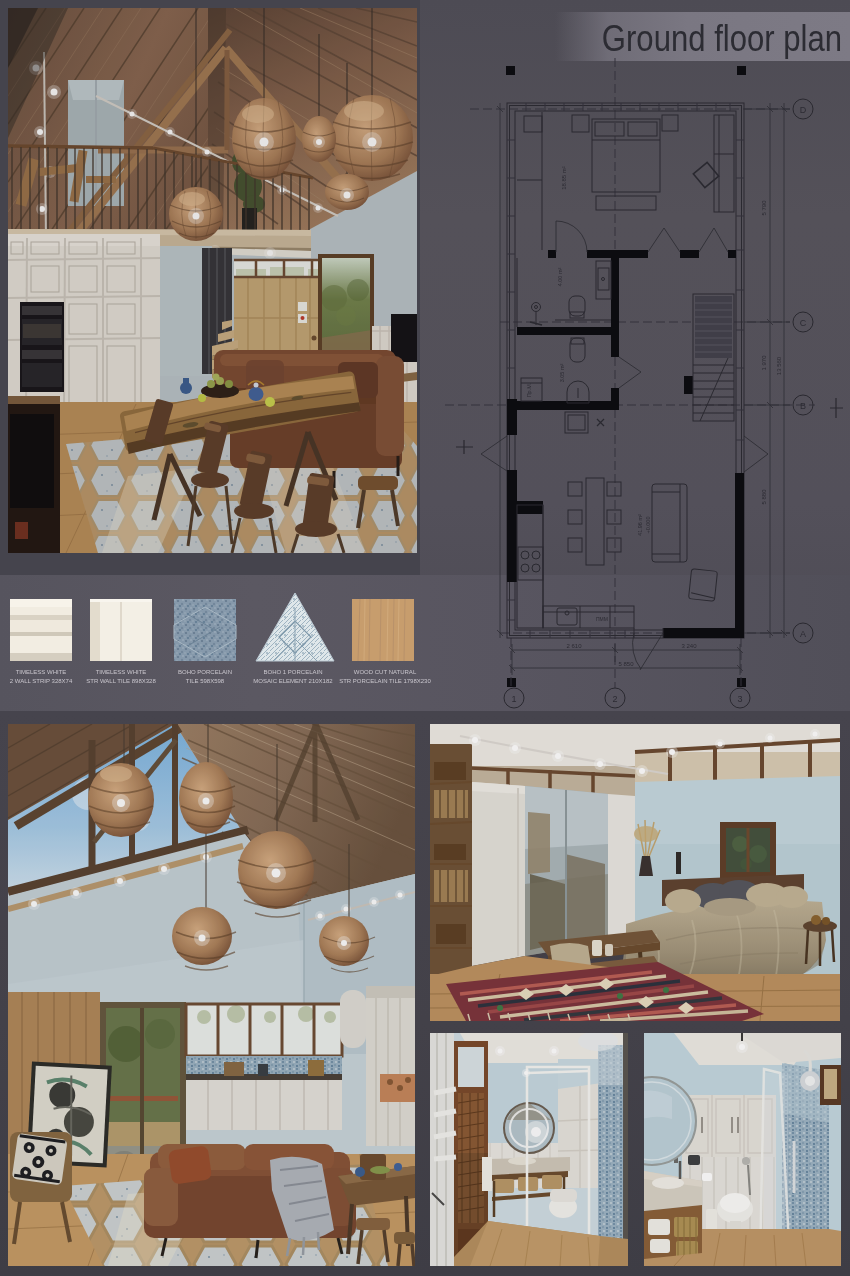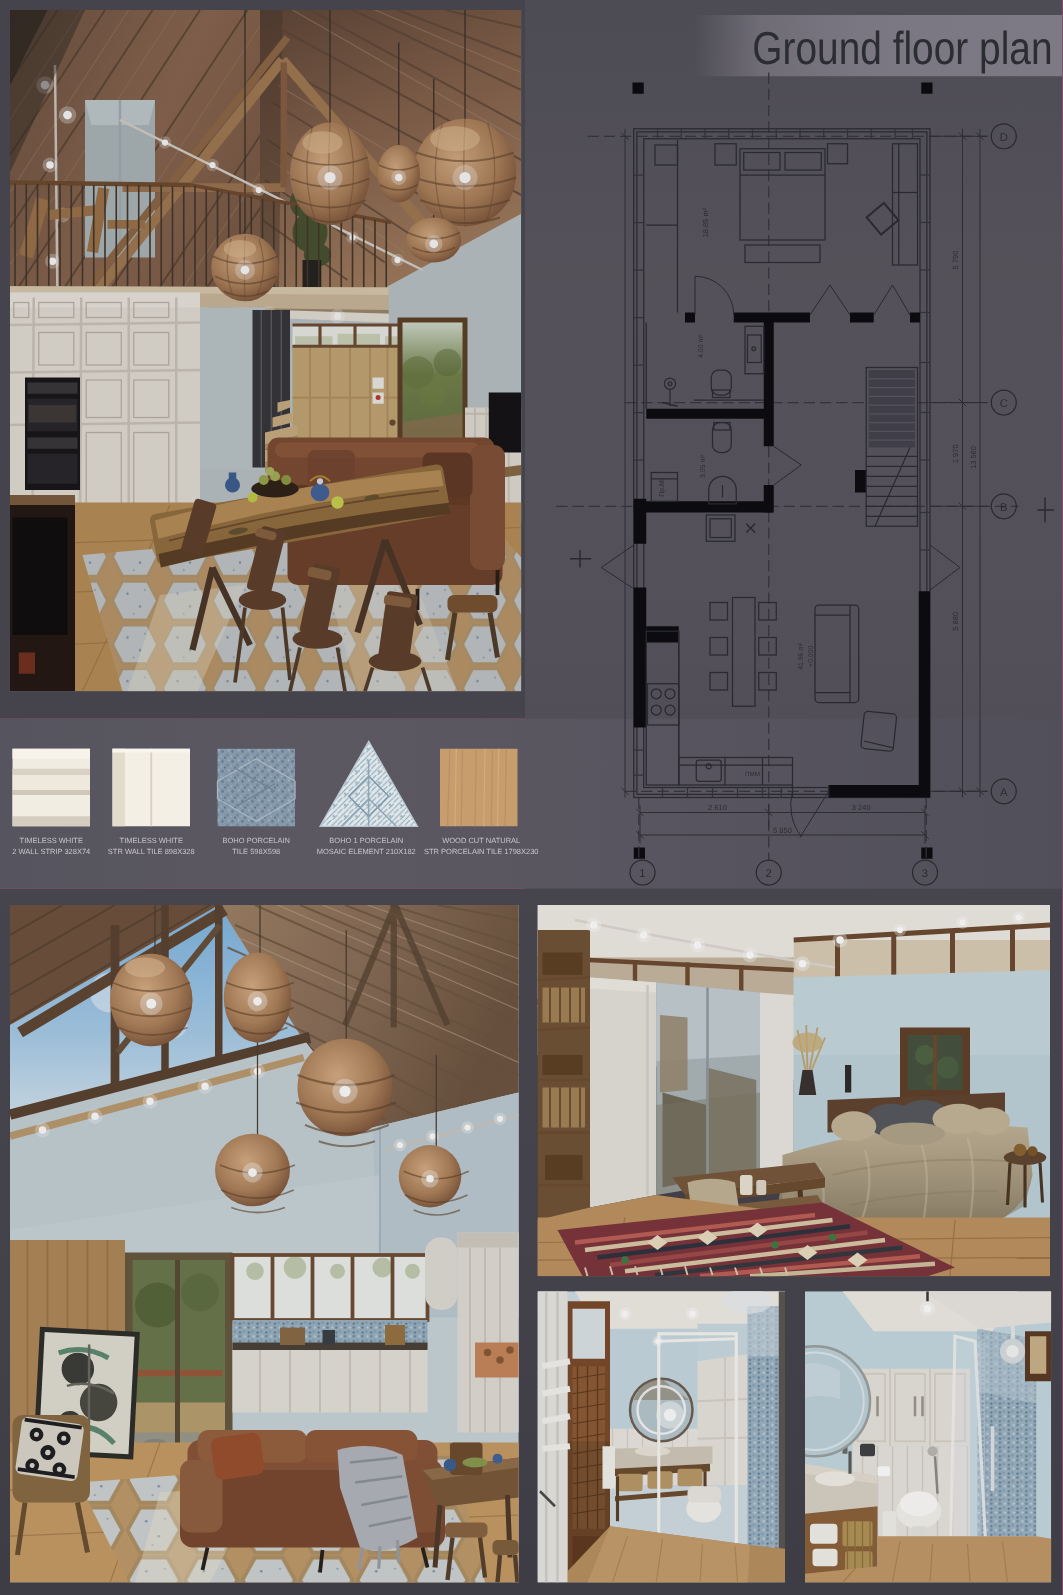--- a/index.html
+++ b/index.html
@@ -1,17 +1,17 @@
 <!DOCTYPE html>
 <html><head>
 <meta charset="utf-8">
 <style>
 html,body{margin:0;padding:0;background:#4a4851;}
 #board{position:relative;width:850px;height:1276px;overflow:hidden;
-  background:#ec4899;font-family:"Liberation Sans",sans-serif;}
+  background:#84cc16;font-family:"Liberation Sans",sans-serif;}
 .abs{position:absolute;}
 </style>
 </head>
 <body>
 <div id="board">
 
 <div class="abs" style="left:420px;top:0;width:430px;height:720px;background:linear-gradient(180deg,#4d4b54 0%,#545159 30%,#53505a 70%,#4c4a53 100%);"></div>
 
 <div class="abs" style="left:0;top:0;width:420px;height:575px;background:#45444d;"></div>
 

